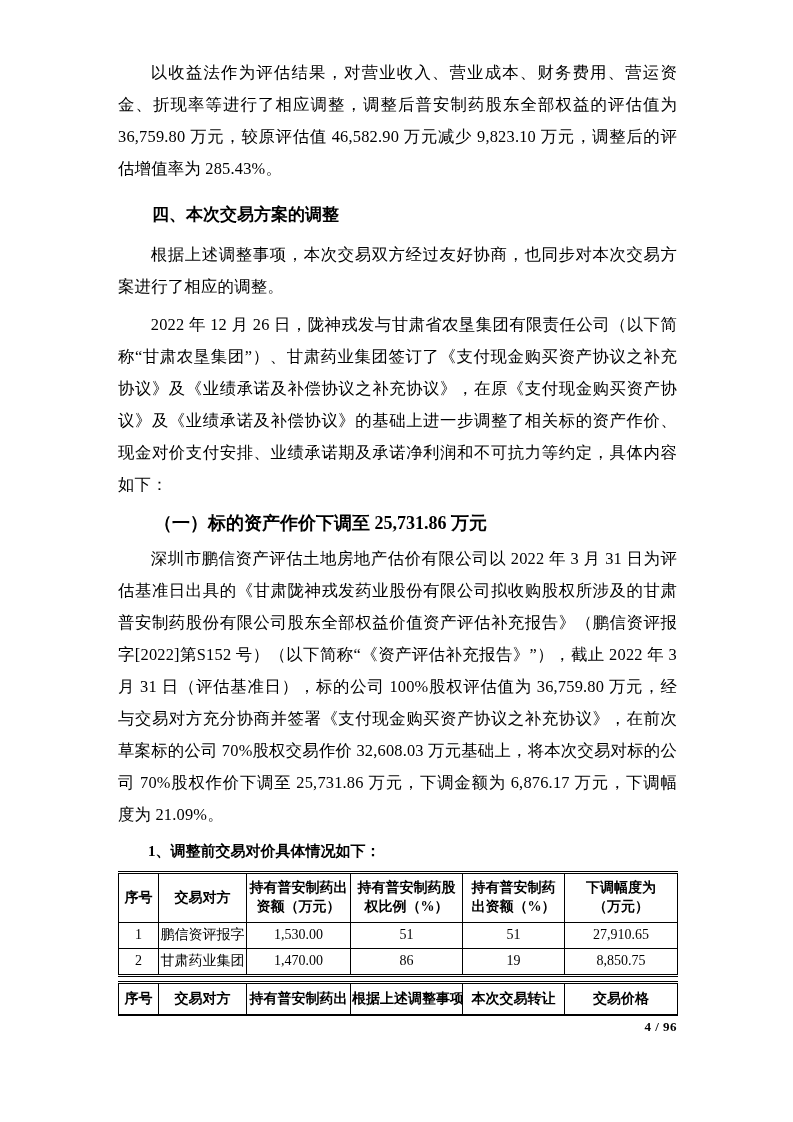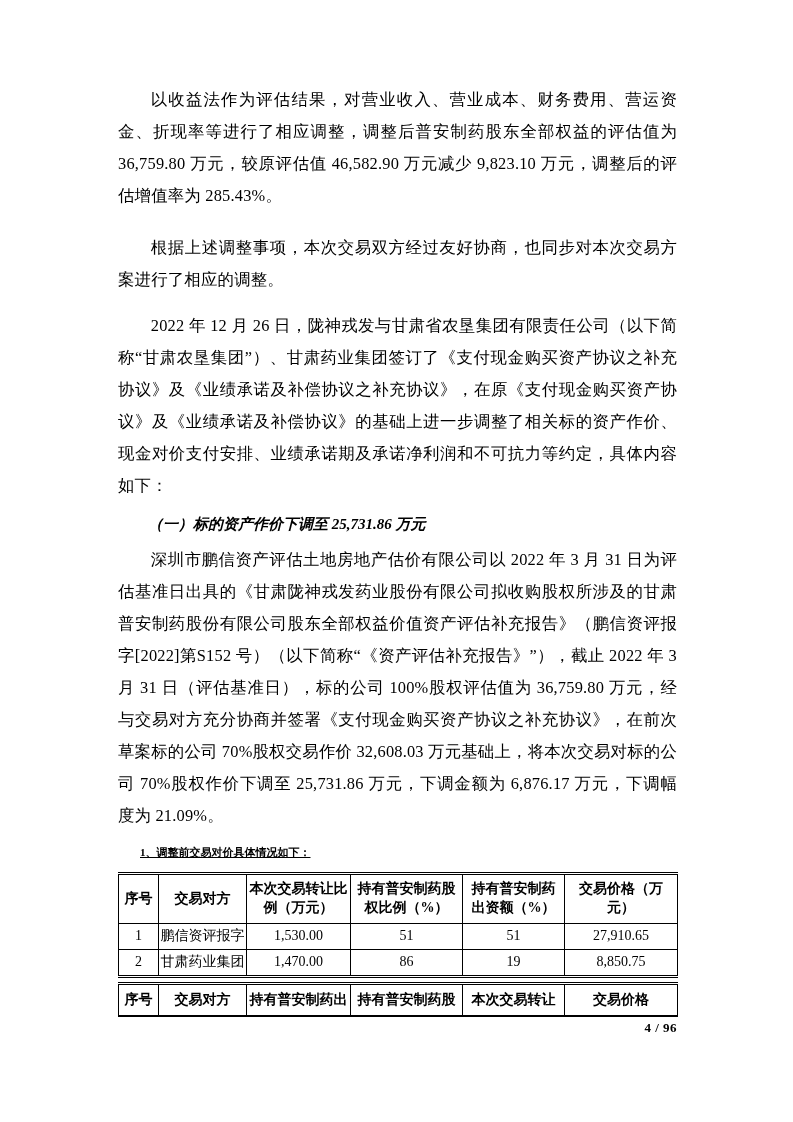--- a/index.html
+++ b/index.html
@@ -7,58 +7,56 @@
     padding: 0;
     background: #ffffff;
   }
   .page {
     position: relative;
     width: 793px;
     height: 1122px;
     margin: 0 auto;
     background: #ffffff;
     box-sizing: border-box;
-    padding: 84px 116px 0 118px;
+    padding: 57px 116px 0 118px;
     font-family: "Liberation Serif", "DejaVu Serif", serif;
     color: #000000;
     overflow: hidden;
   }
   .para {
     margin: 0;
     font-size: 16.4px;
     line-height: 32px;
     text-align: justify;
     text-indent: 2em;
     letter-spacing: 0.2px;
   }
-  .para.p2 { margin-top: 20px; }
-  .para.p3 { margin-top: 14px; }
+  .para.p2 { margin-top: 8px; }
+  .para.p3 { margin-top: 6px; }
   .para.p4 { margin-top: 4px; }
   .h-major {
     margin: 14px 0 0 0;
     font-size: 17px;
     font-weight: bold;
     line-height: 32px;
     text-indent: 2em;
   }
   .h-sub {
     margin: 6px 0 0 0;
+    font-size: 18px;
+    font-weight: bold;
+    line-height: 32px;
+    text-indent: 2em;
+  }
+  .h-list {
+    margin: 4px 0 0 0;
     font-size: 15px;
     font-weight: bold;
     line-height: 32px;
     text-indent: 2em;
-    font-style: italic;
-  }
-  .h-list {
-    margin: 4px 0 0 0;
-    font-size: 11px;
-    font-weight: bold;
-    line-height: 32px;
-    text-indent: 2em;
-    text-decoration: underline;
   }
   .h-list.second { margin-top: 10px; }
 
   table.doc-table {
     width: 559px;
     table-layout: fixed;
     border-collapse: collapse;
     margin-top: 4px;
     font-family: "Liberation Serif", "DejaVu Serif", serif;
   }
@@ -111,20 +109,21 @@
     letter-spacing: 0.5px;
   }
 </style>
 </head>
 <body>
 
 <div class="page">
 
   <p class="para p1">以收益法作为评估结果，对营业收入、营业成本、财务费用、营运资金、折现率等进行了相应调整，调整后普安制药股东全部权益的评估值为 36,759.80 万元，较原评估值 46,582.90 万元减少 9,823.10 万元，调整后的评估增值率为 285.43%。</p>
 
+  <h2 class="h-major">四、本次交易方案的调整</h2>
 
   <p class="para p2">根据上述调整事项，本次交易双方经过友好协商，也同步对本次交易方案进行了相应的调整。</p>
 
   <p class="para p3">2022 年 12 月 26 日，陇神戎发与甘肃省农垦集团有限责任公司（以下简称“甘肃农垦集团”）、甘肃药业集团签订了《支付现金购买资产协议之补充协议》及《业绩承诺及补偿协议之补充协议》，在原《支付现金购买资产协议》及《业绩承诺及补偿协议》的基础上进一步调整了相关标的资产作价、现金对价支付安排、业绩承诺期及承诺净利润和不可抗力等约定，具体内容如下：</p>
 
   <h3 class="h-sub">（一）标的资产作价下调至 25,731.86 万元</h3>
 
   <p class="para p4">深圳市鹏信资产评估土地房地产估价有限公司以 2022 年 3 月 31 日为评估基准日出具的《甘肃陇神戎发药业股份有限公司拟收购股权所涉及的甘肃普安制药股份有限公司股东全部权益价值资产评估补充报告》（鹏信资评报字[2022]第S152 号）（以下简称“《资产评估补充报告》”），截止 2022 年 3 月 31 日（评估基准日），标的公司 100%股权评估值为 36,759.80 万元，经与交易对方充分协商并签署《支付现金购买资产协议之补充协议》，在前次草案标的公司 70%股权交易作价 32,608.03 万元基础上，将本次交易对标的公司 70%股权作价下调至 25,731.86 万元，下调金额为 6,876.17 万元，下调幅度为 21.09%。</p>
 
   <h4 class="h-list">1、调整前交易对价具体情况如下：</h4>
@@ -135,24 +134,24 @@
         <col class="col-party">
         <col class="col-cap">
         <col class="col-eq">
         <col class="col-xfer">
         <col class="col-price">
     </colgroup>
     <thead>
       <tr>
         <th><span class="th-inner">序号</span></th>
         <th><span class="th-inner">交易对方</span></th>
-        <th><span class="th-inner wrap7">本次交易转让比例（万元）</span></th>
+        <th><span class="th-inner wrap7">持有普安制药出资额（万元）</span></th>
         <th><span class="th-inner wrap7">持有普安制药股权比例（%）</span></th>
         <th><span class="th-inner wrap6">持有普安制药出资额（%）</span></th>
-        <th><span class="th-inner wrap6">交易价格（万元）</span></th>
+        <th><span class="th-inner wrap6">下调幅度为（万元）</span></th>
       </tr>
     </thead>
     <tbody>
       <tr>
         <td>1</td>
         <td>鹏信资评报字</td>
         <td>1,530.00</td>
         <td>51</td>
         <td>51</td>
         <td>27,910.65</td>
@@ -176,21 +175,21 @@
         <col class="col-cap">
         <col class="col-eq">
         <col class="col-xfer">
         <col class="col-price">
     </colgroup>
     <thead>
       <tr>
         <th>序号</th>
         <th>交易对方</th>
         <th>持有普安制药出</th>
-        <th>持有普安制药股</th>
+        <th>根据上述调整事项</th>
         <th>本次交易转让</th>
         <th>交易价格</th>
       </tr>
     </thead>
   </table>
 
   <div class="page-footer">4 / 96</div>
 
 </div>
 

